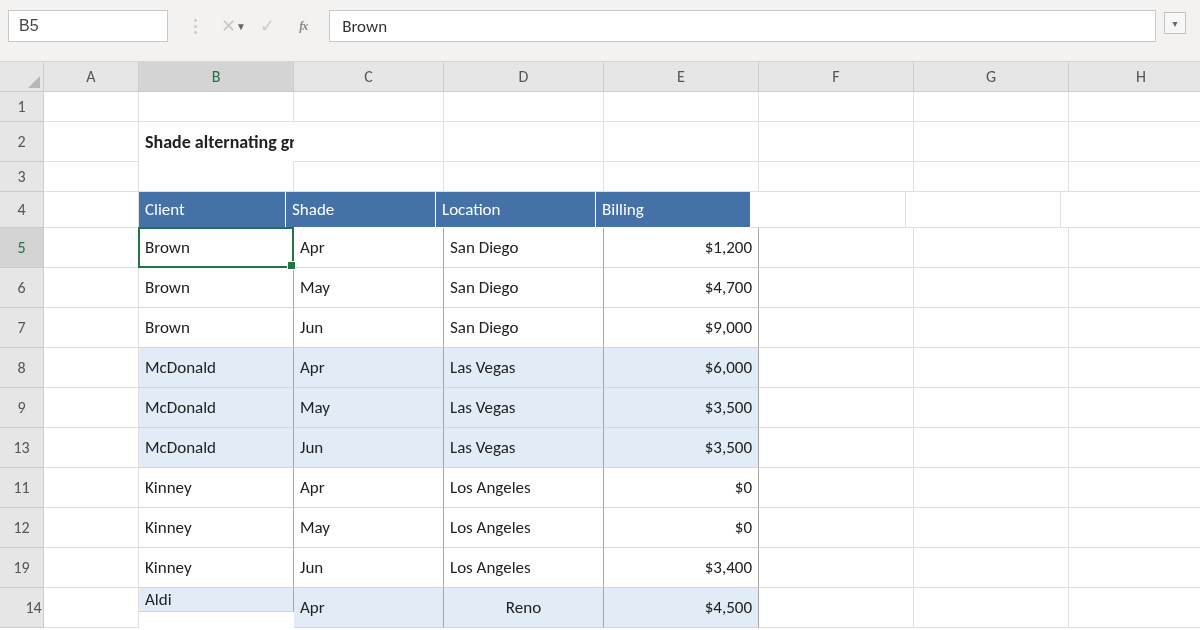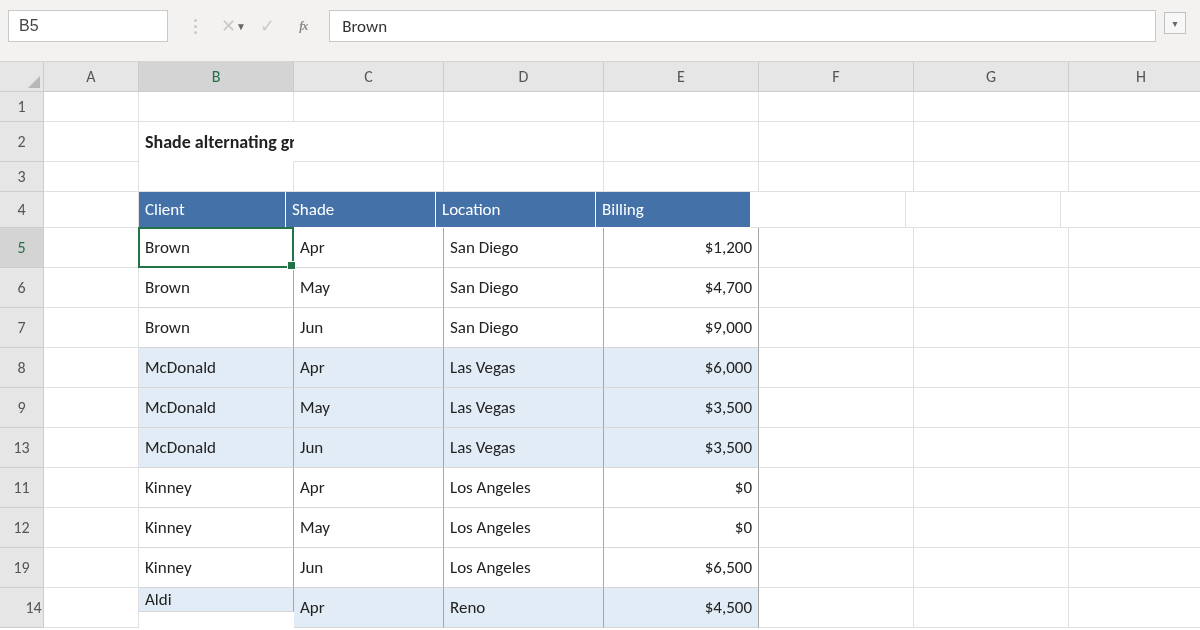--- a/index.html
+++ b/index.html
@@ -497,35 +497,35 @@
         <div class="cell tbl" id="cell-B13" style="width: 155px; height: 40px;">
           <span>Kinney</span>
         </div>
         <div class="cell tbl" id="cell-C13" style="width: 150px; height: 40px;">
           <span>Jun</span>
         </div>
         <div class="cell tbl" id="cell-D13" style="width: 160px; height: 40px;">
           <span>Los Angeles</span>
         </div>
         <div class="cell tbl right" id="cell-E13" style="width: 155px; height: 40px;">
-          <span>$6,500</span>
+          <span>$3,400</span>
         </div>
         <div class="cell" id="cell-F13" style="width: 155px; height: 40px;"></div>
         <div class="cell" id="cell-G13" style="width: 155px; height: 40px;"></div>
         <div class="cell" id="cell-H13" style="width: 145px; height: 40px;"></div>
       </div>
       <div class="row">
         <div class="cell" id="cell-A14" style="width: 95px; height: 40px;"></div>
         <div class="cell tbl shade" id="cell-B14" style="width: 155px; height: 24px;">
           <span>Aldi</span>
         </div>
         <div class="cell tbl shade" id="cell-C14" style="width: 150px; height: 40px;">
           <span>Apr</span>
         </div>
-        <div class="cell tbl shade" id="cell-D14" style="width: 160px; height: 40px;">
+        <div class="cell tbl shade" id="cell-D14" style="width: 160px; height: 40px; justify-content: center;">
           <span>Reno</span>
         </div>
         <div class="cell tbl shade right" id="cell-E14" style="width: 155px; height: 40px;">
           <span>$4,500</span>
         </div>
         <div class="cell" id="cell-F14" style="width: 155px; height: 40px;"></div>
         <div class="cell" id="cell-G14" style="width: 155px; height: 40px;"></div>
         <div class="cell" id="cell-H14" style="width: 145px; height: 40px;"></div>
       </div>
     </div>

